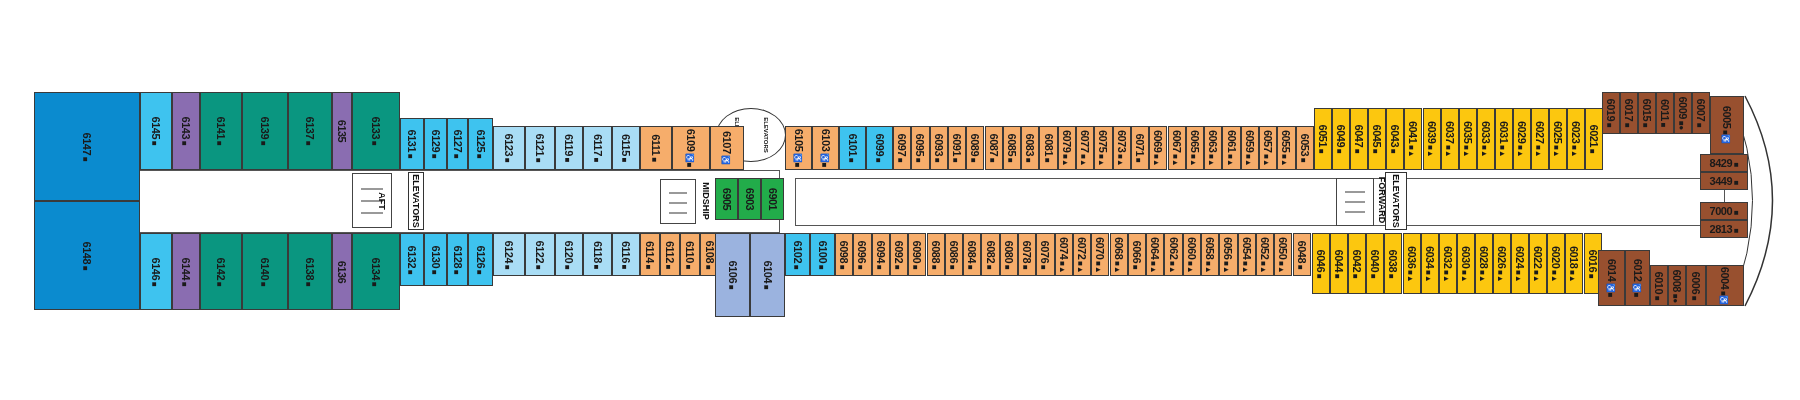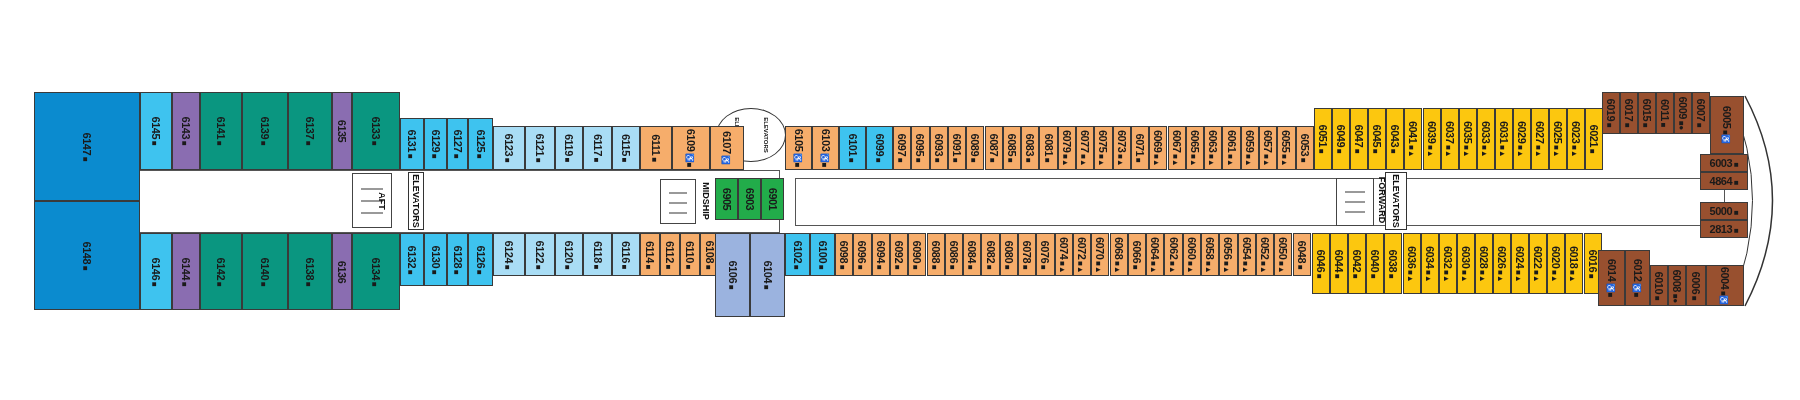--- a/index.html
+++ b/index.html
@@ -475,27 +475,27 @@
       <div class="cab" style="left: 1674px; top: 92px; width: 18px; height: 42px; background: rgb(152, 80, 47);">
         <span class="lbl"><span>6009</span><span class="sym">■●</span></span>
       </div>
       <div class="cab" style="left: 1692px; top: 92px; width: 18px; height: 42px; background: rgb(152, 80, 47);">
         <span class="lbl"><span>6007</span><span class="sym">■</span></span>
       </div>
       <div class="cab" style="left: 1710px; top: 96px; width: 34px; height: 58px; background: rgb(152, 80, 47);">
         <span class="lbl"><span>6005</span><span class="sym">■♿</span></span>
       </div>
       <div class="cab" style="left: 1700px; top: 154px; width: 48px; height: 18px; background: rgb(152, 80, 47);">
-        <span class="lbl h"><span>6003</span><span class="sym">■</span></span>
+        <span class="lbl h"><span>8429</span><span class="sym">■</span></span>
       </div>
       <div class="cab" style="left: 1700px; top: 172px; width: 48px; height: 18px; background: rgb(152, 80, 47);">
-        <span class="lbl h"><span>4864</span><span class="sym">■</span></span>
+        <span class="lbl h"><span>3449</span><span class="sym">■</span></span>
       </div>
       <div class="cab" style="left: 1700px; top: 202px; width: 48px; height: 18px; background: rgb(152, 80, 47);">
-        <span class="lbl h"><span>5000</span><span class="sym">■</span></span>
+        <span class="lbl h"><span>7000</span><span class="sym">■</span></span>
       </div>
       <div class="cab" style="left: 1700px; top: 220px; width: 48px; height: 18px; background: rgb(152, 80, 47);">
         <span class="lbl h"><span>2813</span><span class="sym">■</span></span>
       </div>
       <div class="cab" style="left: 1598px; top: 250px; width: 27px; height: 56px; background: rgb(152, 80, 47);">
         <span class="lbl"><span>6014</span><span class="sym">♿■</span></span>
       </div>
       <div class="cab" style="left: 1625px; top: 250px; width: 25px; height: 56px; background: rgb(152, 80, 47);">
         <span class="lbl"><span>6012</span><span class="sym">♿■</span></span>
       </div>

